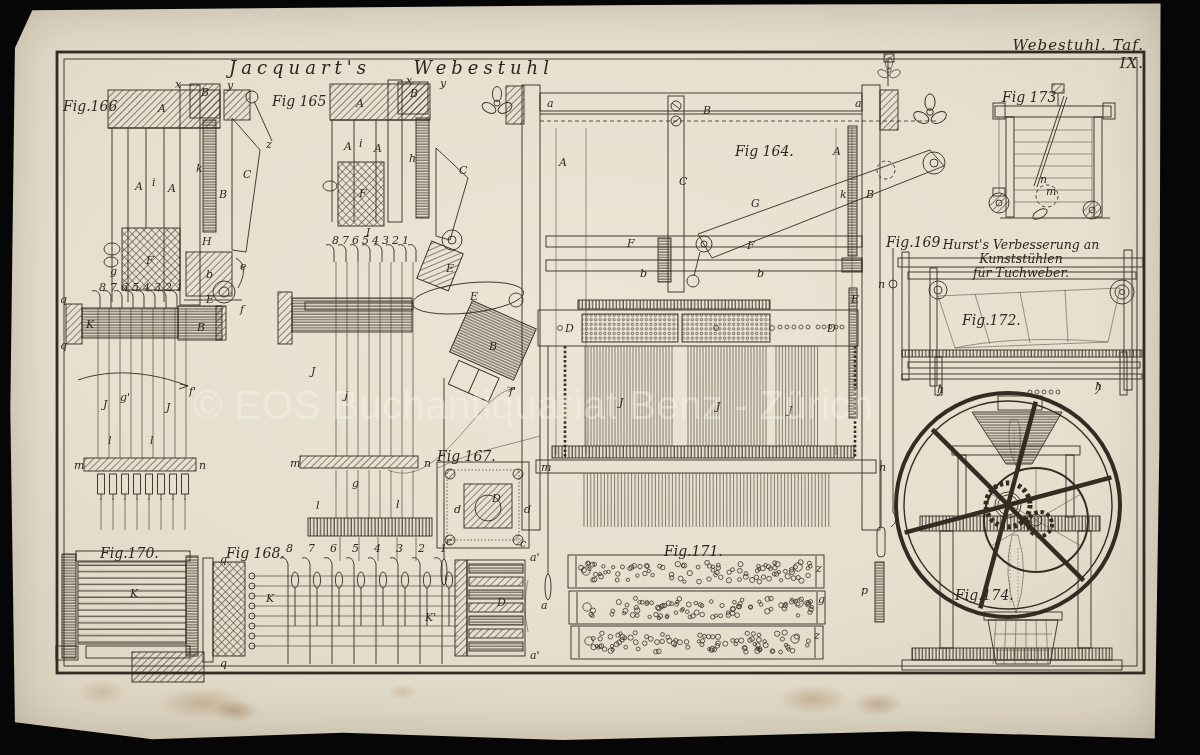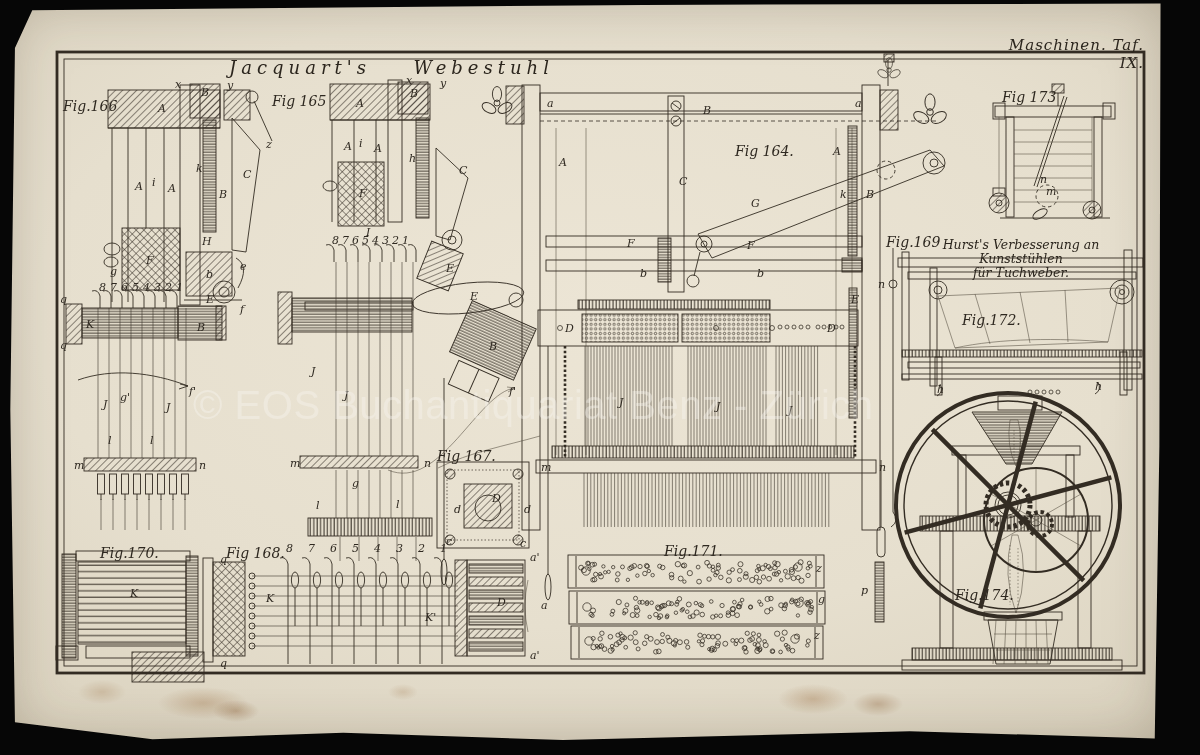--- a/index.html
+++ b/index.html
@@ -1043,20 +1043,20 @@
         </g>
     <g>
           <text x="664" y="556" class="fig-label">Fig.171.</text>
           <text x="816" y="572" class="eng-letter" font-size="8">z</text>
           <text x="818" y="603" class="eng-letter" font-size="8">g</text>
           <text x="814" y="639" class="eng-letter" font-size="8">z</text>
         </g>
   </g>
  </svg>
 
- <div class="txt plate-header">Maschinen. Taf. IX.</div>
+ <div class="txt plate-header">Webestuhl. Taf. IX.</div>
  <div class="txt plate-title">Jacquart's Webestuhl</div>
  <div class="txt hurst">
    <div>Hurst's Verbesserung an Kunststühlen</div>
    <div>für Tuchweber.</div>
  </div>
  <div class="watermark">© EOS Buchantiquariat Benz - Zürich</div>
 </div>
 
 </body></html>

